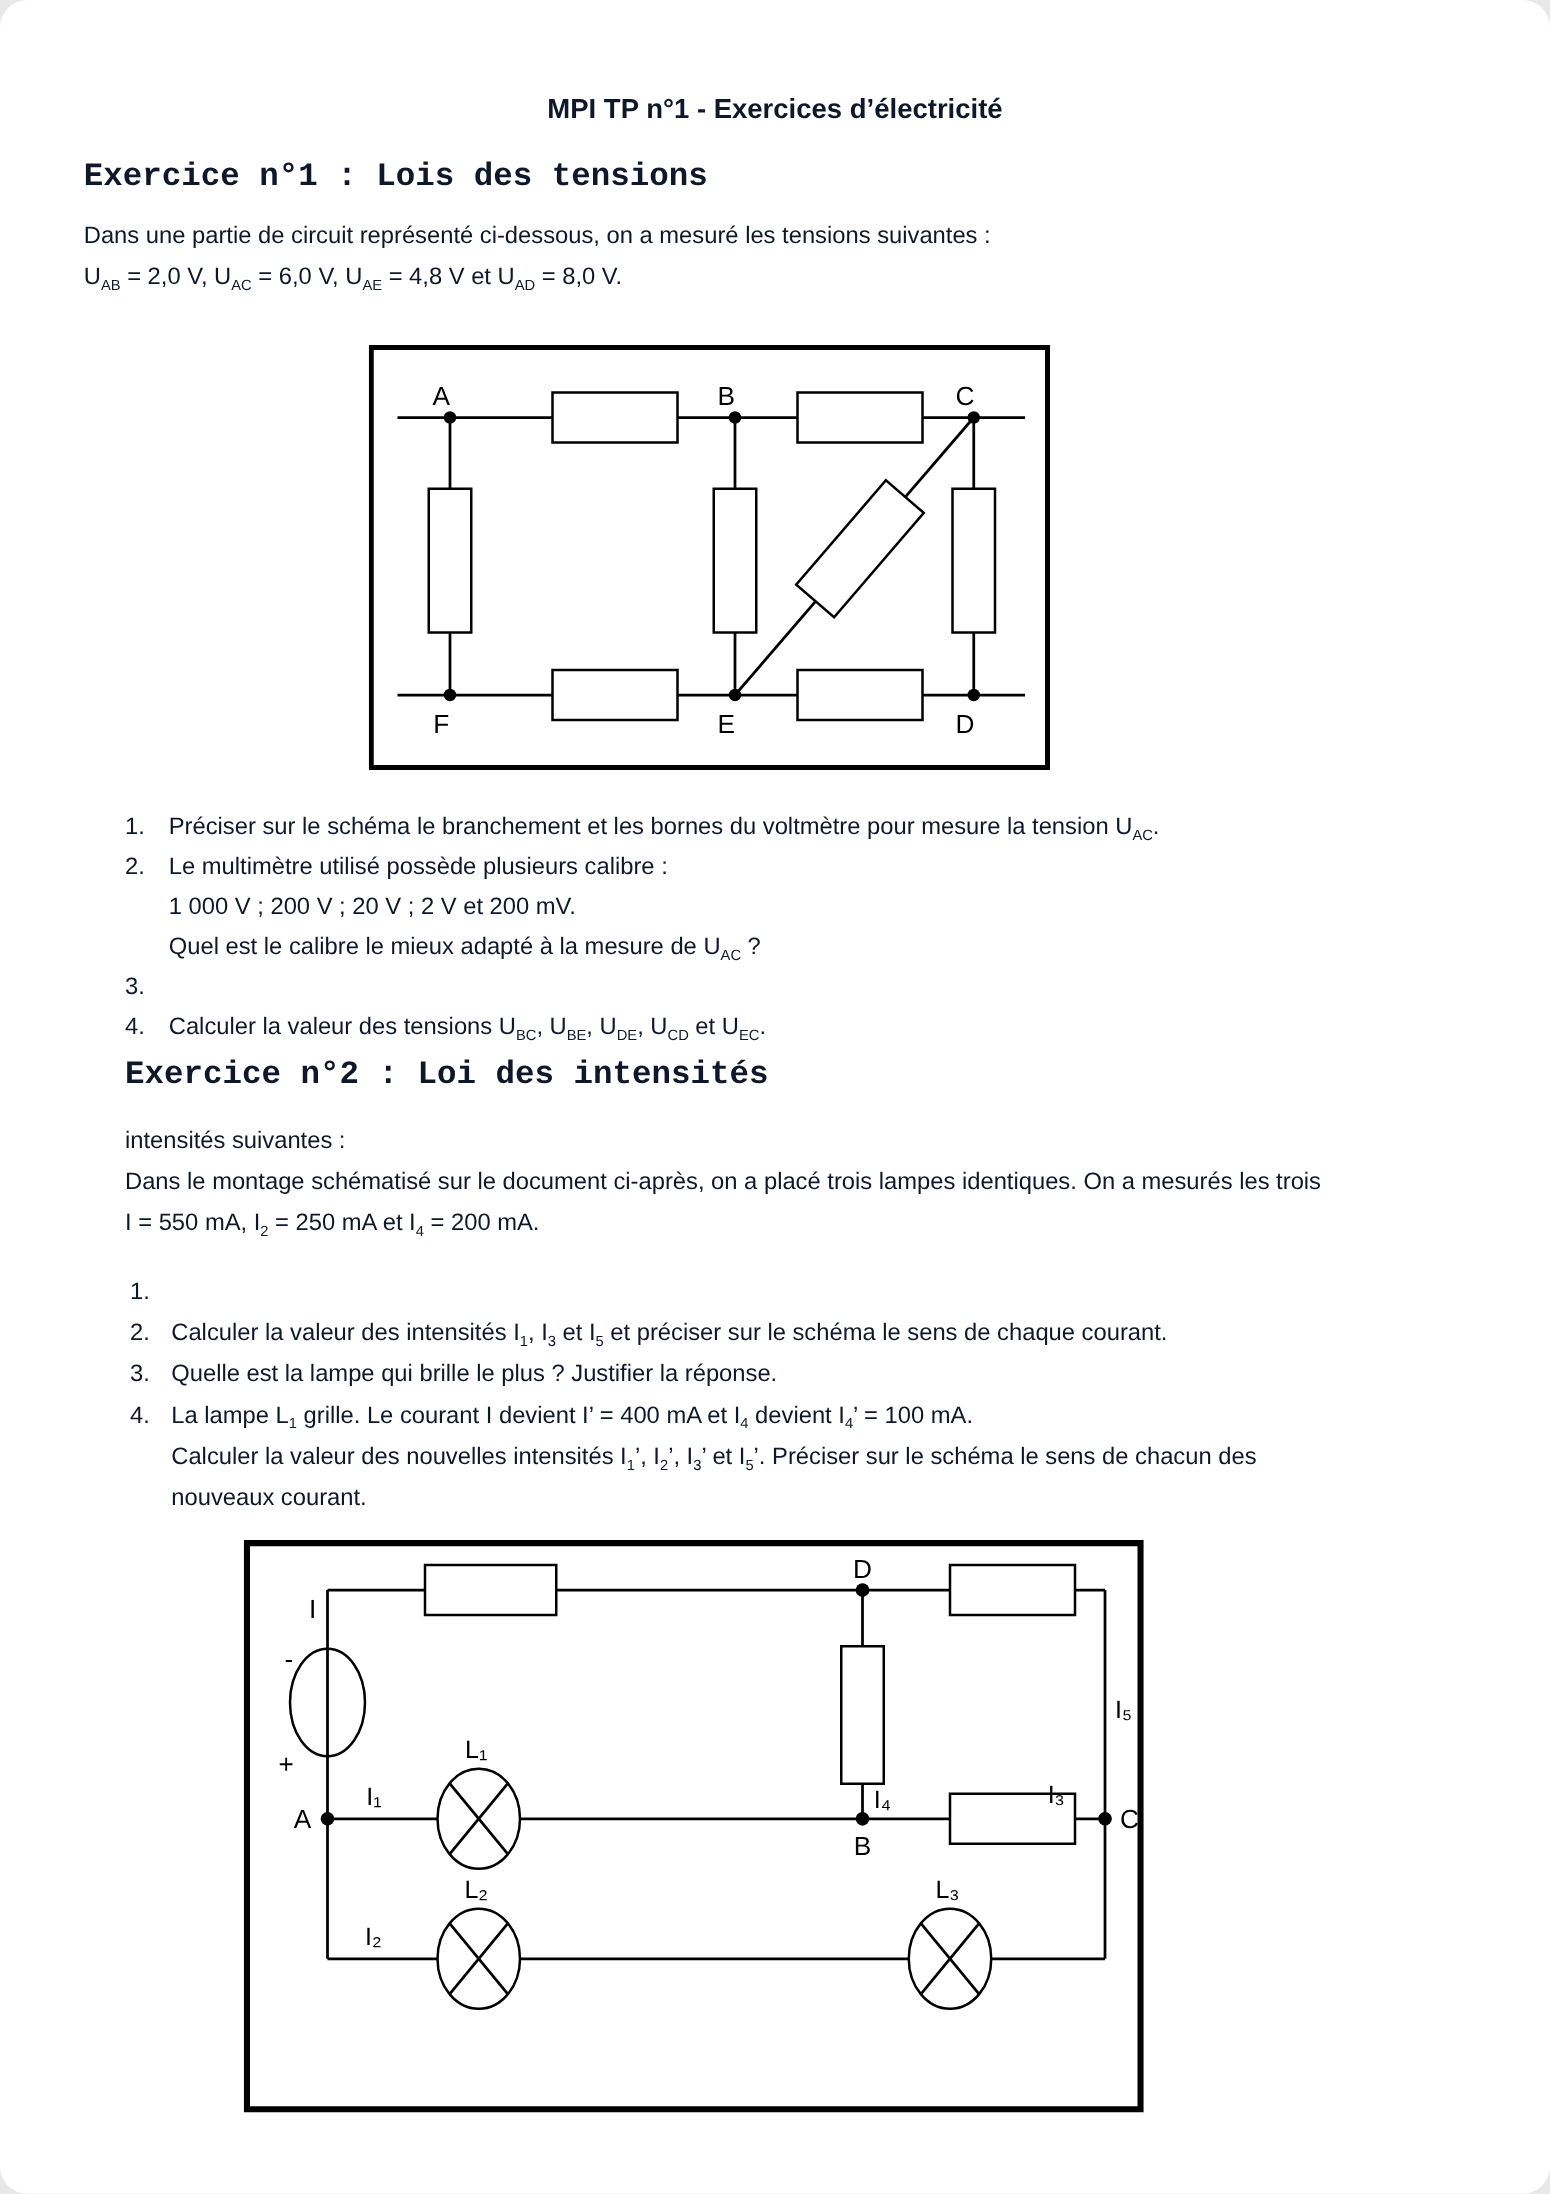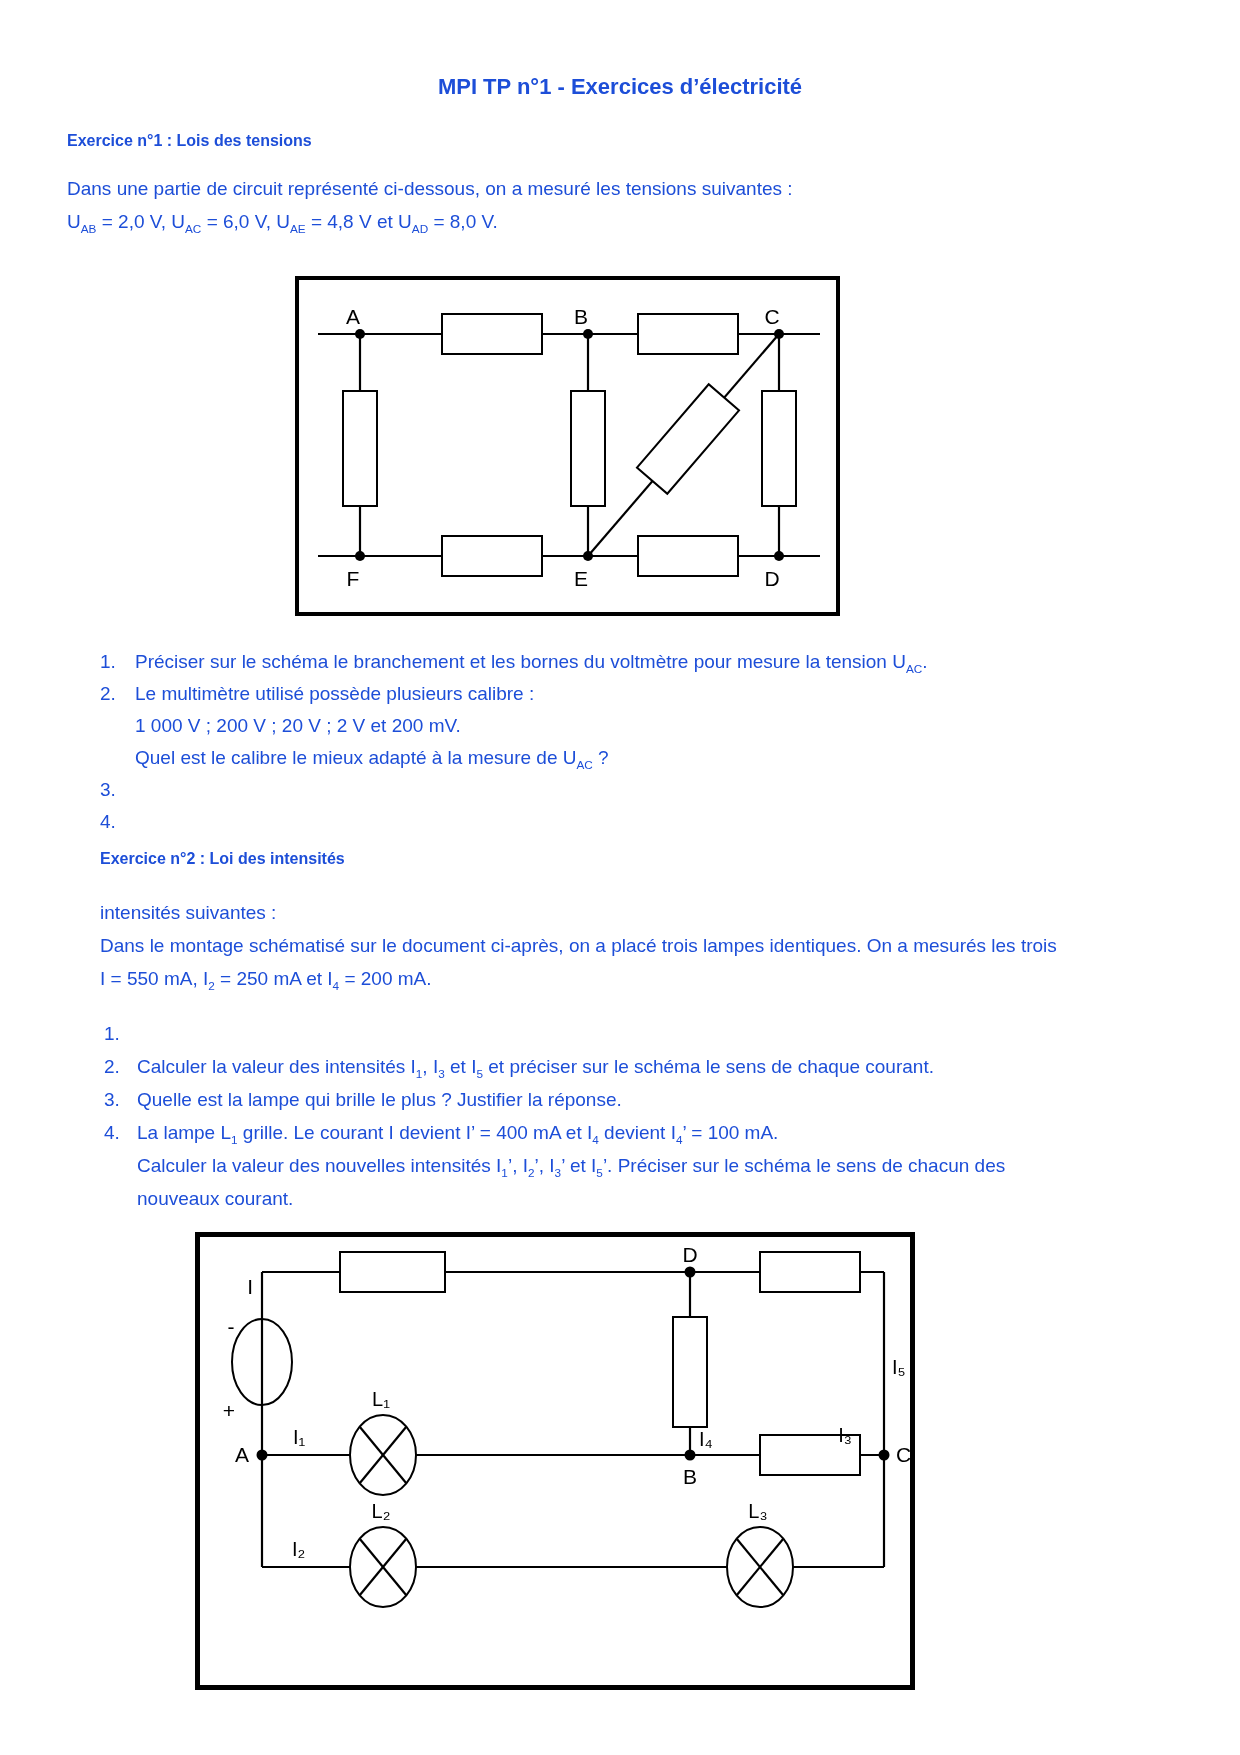--- a/index.html
+++ b/index.html
@@ -1,23 +1,24 @@
 <!DOCTYPE html>
 <html><head>
 <meta charset="utf-8">
 <style>
   html,body{margin:0;padding:0;background:#e8e8e8;}
   .page{
     width:1240px;height:1755px;background:#ffffff;margin:0 auto;
     box-sizing:border-box;padding:72px 67px 0 67px;overflow:hidden;
-    font-family:"Liberation Sans","DejaVu Sans",sans-serif;color:#1d4ed8;
+    font-family:"Liberation Sans","DejaVu Sans",sans-serif;color:#0f172a;
     position:relative;
+    border-radius:22px;
   }
   .doc-title{font-size:22px;font-weight:bold;text-align:center;line-height:30px;white-space:nowrap;}
-  .h-ex{font-size:16px;font-weight:bold;line-height:26px;white-space:nowrap;}
+  .h-ex{font-size:26px;font-weight:bold;line-height:26px;white-space:nowrap;font-family:Liberation Mono, monospace;}
   .h1{margin-top:26px;}
   .h2{margin-top:8px;margin-left:33px;}
   .para{font-size:19px;line-height:33px;}
   .p1{margin-top:18px;}
   .p2{margin-top:24px;margin-left:33px;}
   .line{white-space:nowrap;}
   sub{font-size:0.62em;line-height:0;}
   .qlist1{margin-top:30px;margin-left:33px;font-size:19px;line-height:32px;}
   .qlist2{margin-top:22px;margin-left:37px;font-size:19px;line-height:33px;}
   .q-line{display:flex;white-space:nowrap;}
@@ -108,20 +109,21 @@
     </div>
     <div class="q-line">
       <span class="q-num"></span>
       <span class="q-text">Quel est le calibre le mieux adapté à la mesure de U<sub>AC</sub> ?</span>
     </div>
     <div class="q-line">
       <span class="q-num">3.</span>
     </div>
     <div class="q-line">
       <span class="q-num">4.</span>
+      <span class="q-text">Calculer la valeur des tensions U<sub>BC</sub>, U<sub>BE</sub>, U<sub>DE</sub>, U<sub>CD</sub> et U<sub>EC</sub>.</span>
     </div>
   </div>
 
   <div class="h-ex h2">Exercice n°2 : Loi des intensités</div>
 
   <div class="para p2">
     <div class="line">intensités suivantes :</div>
     <div class="line">Dans le montage schématisé sur le document ci-après, on a placé trois lampes identiques. On a mesurés les trois</div>
     <div class="line">I = 550 mA, I<sub>2</sub> = 250 mA et I<sub>4</sub> = 200 mA.</div>
   </div>

